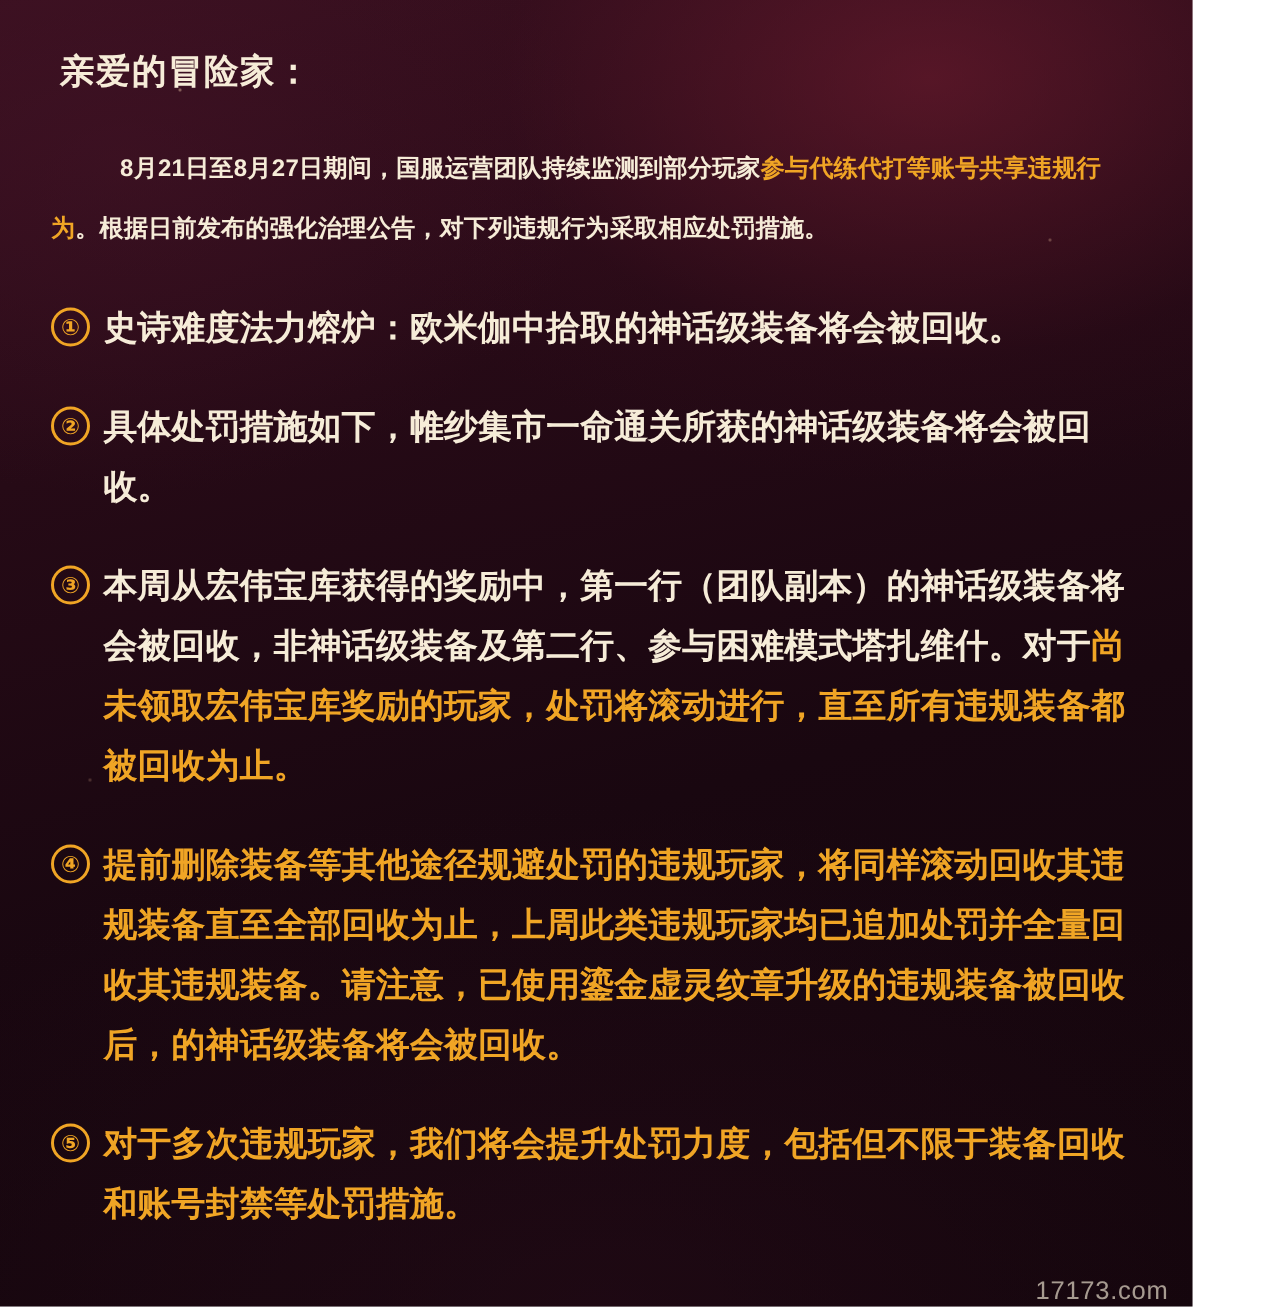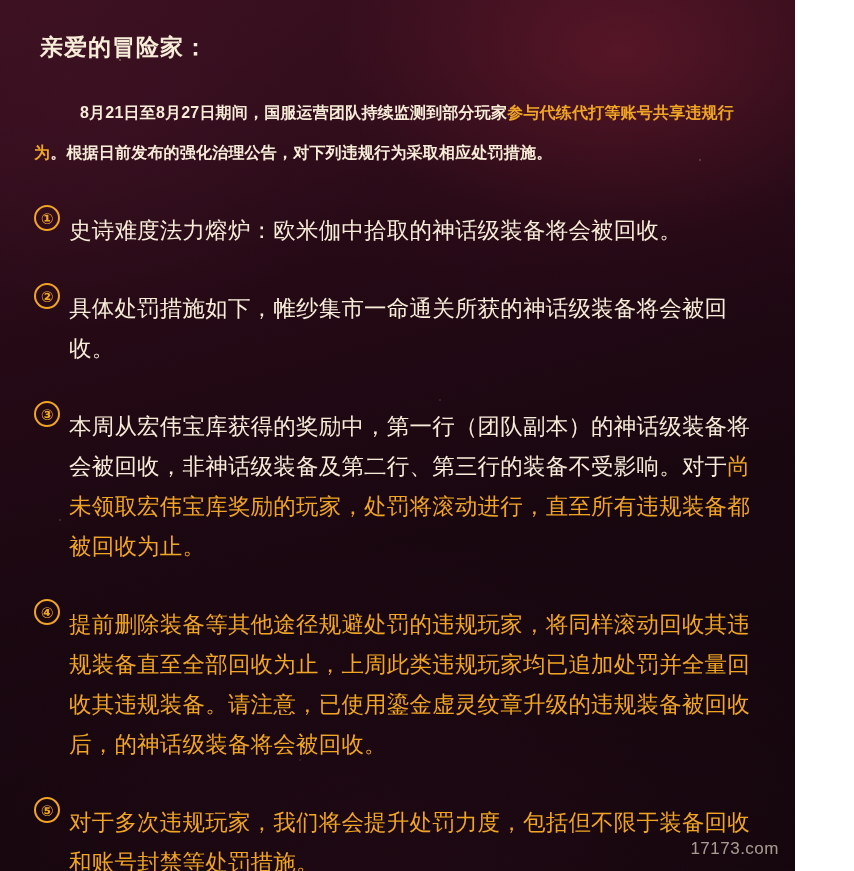--- a/index.html
+++ b/index.html
@@ -78,35 +78,34 @@
     font-size: 15px;
     line-height: 23px;
     text-align: center;
     box-sizing: border-box;
     font-weight: bold;
   }
   .item-text {
     font-size: 22.5px;
     line-height: 40px;
     color: #f6ecd8;
-    font-weight: normal;
+    font-weight: bold;
     letter-spacing: 0.2px;
     flex: 1 1 auto;
-    margin-top: 12px;
   }
   .item-text .hl {
     color: #f0a525;
   }
   .item.amber .item-text {
     color: #f0a525;
   }
   .watermark {
     position: absolute;
     right: 16px;
-    bottom: 12px;
+    bottom: 0;
     z-index: 3;
     font-size: 17px;
     color: rgba(245, 235, 215, 0.65);
     letter-spacing: 0.5px;
     font-family: "Liberation Sans", sans-serif;
   }
 </style>
 </head>
 <body>
 
@@ -123,21 +122,21 @@
       <span class="item-text"><span>史诗难度法力熔炉：欧米伽中拾取的神话级装备将会被回收。</span></span>
     </div>
 
     <div class="item">
       <span class="badge">②</span>
       <span class="item-text"><span>具体处罚措施如下，帷纱集市一命通关所获的神话级装备将会被回收。</span></span>
     </div>
 
     <div class="item">
       <span class="badge">③</span>
-      <span class="item-text"><span>本周从宏伟宝库获得的奖励中，第一行（团队副本）的神话级装备将会被回收，非神话级装备及第二行、第三行的装备不受影响。对于</span><span class="hl">尚未领取宏伟宝库奖励的玩家，处罚将滚动进行，直至所有违规装备都被回收为止。</span></span>
+      <span class="item-text"><span>本周从宏伟宝库获得的奖励中，第一行（团队副本）的神话级装备将会被回收，非神话级装备及第二行、参与困难模式塔扎维什。对于</span><span class="hl">尚未领取宏伟宝库奖励的玩家，处罚将滚动进行，直至所有违规装备都被回收为止。</span></span>
     </div>
 
     <div class="item amber">
       <span class="badge">④</span>
       <span class="item-text"><span class="hl">提前删除装备等其他途径规避处罚的违规玩家，将同样滚动回收其违规装备直至全部回收为止，上周此类违规玩家均已追加处罚并全量回收其违规装备。请注意，已使用鎏金虚灵纹章升级的违规装备被回收后，的神话级装备将会被回收。</span></span>
     </div>
 
     <div class="item amber">
       <span class="badge">⑤</span>
       <span class="item-text"><span class="hl">对于多次违规玩家，我们将会提升处罚力度，包括但不限于装备回收和账号封禁等处罚措施。</span></span>

